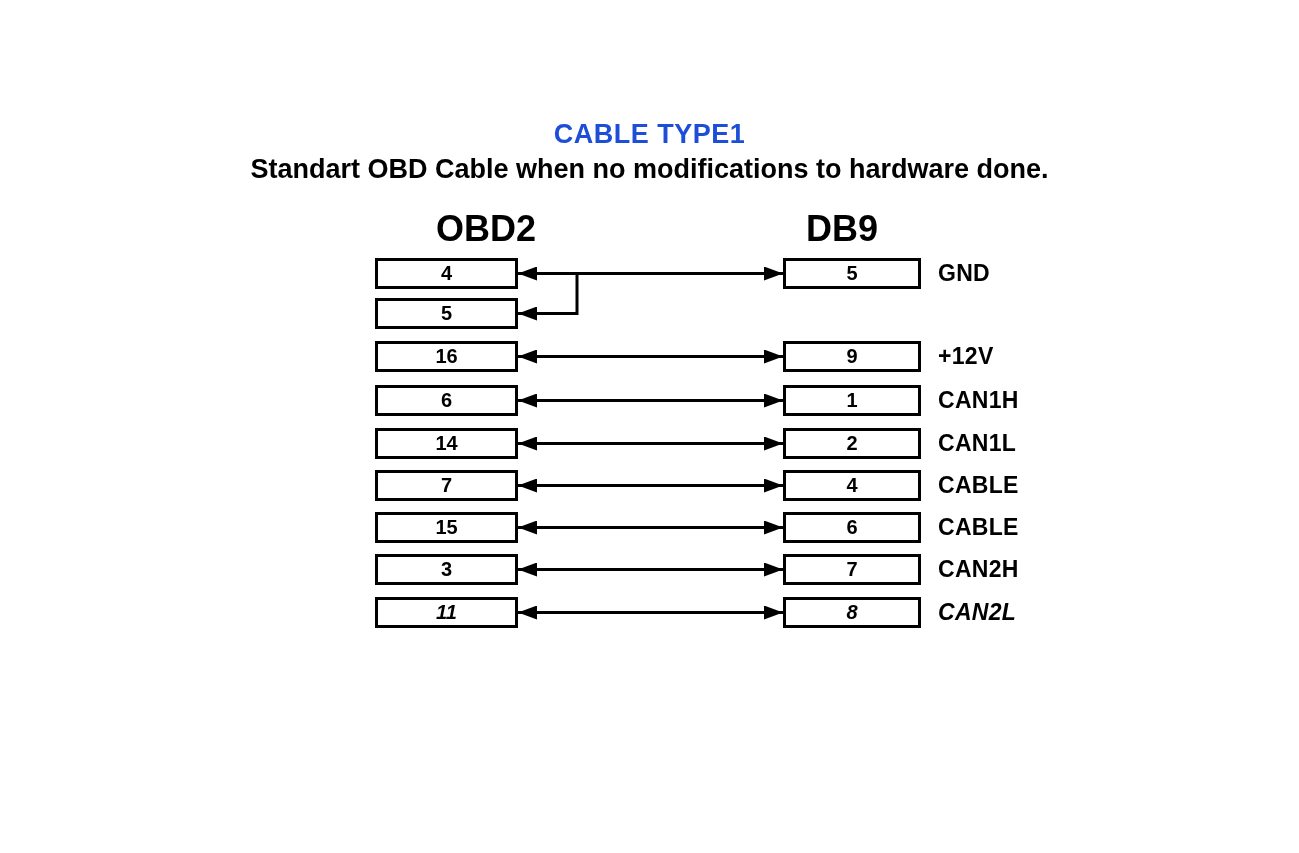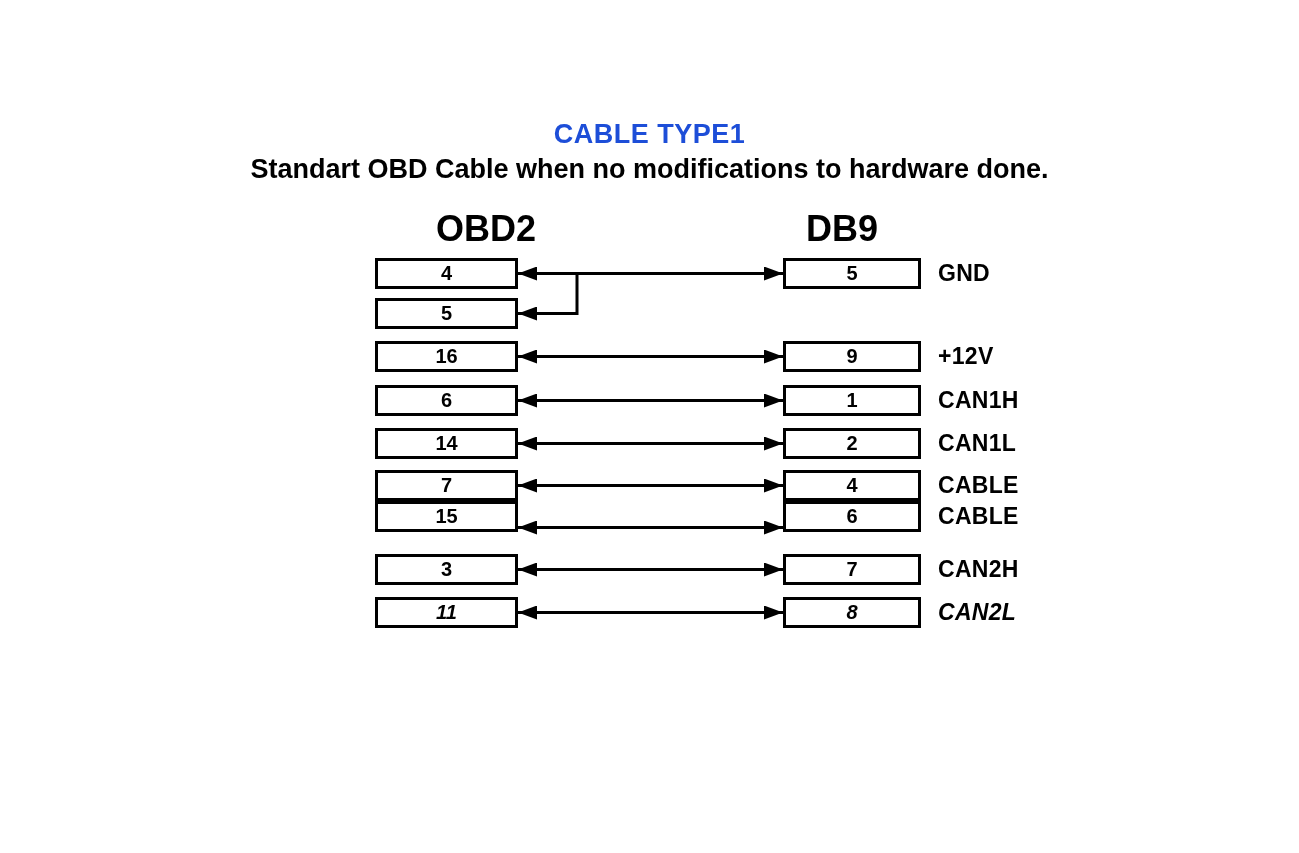--- a/index.html
+++ b/index.html
@@ -81,21 +81,21 @@
     color: #000000;
     letter-spacing: 0.3px;
   }
   
   .t258 { top: 258px; }
   .t298 { top: 298px; }
   .t341 { top: 341px; }
   .t385 { top: 385px; }
   .t428 { top: 428px; }
   .t470 { top: 470px; }
-  .t512 { top: 501px; }
+  .t512 { top: 512px; }
   .t554 { top: 554px; }
   .t597 { top: 597px; font-style: italic; }
 </style>
 </head>
 <body>
 
 <div class="page">
 
   <div class="title">CABLE TYPE1</div>
   <div class="subtitle">Standart OBD Cable when no modifications to hardware done.</div>

